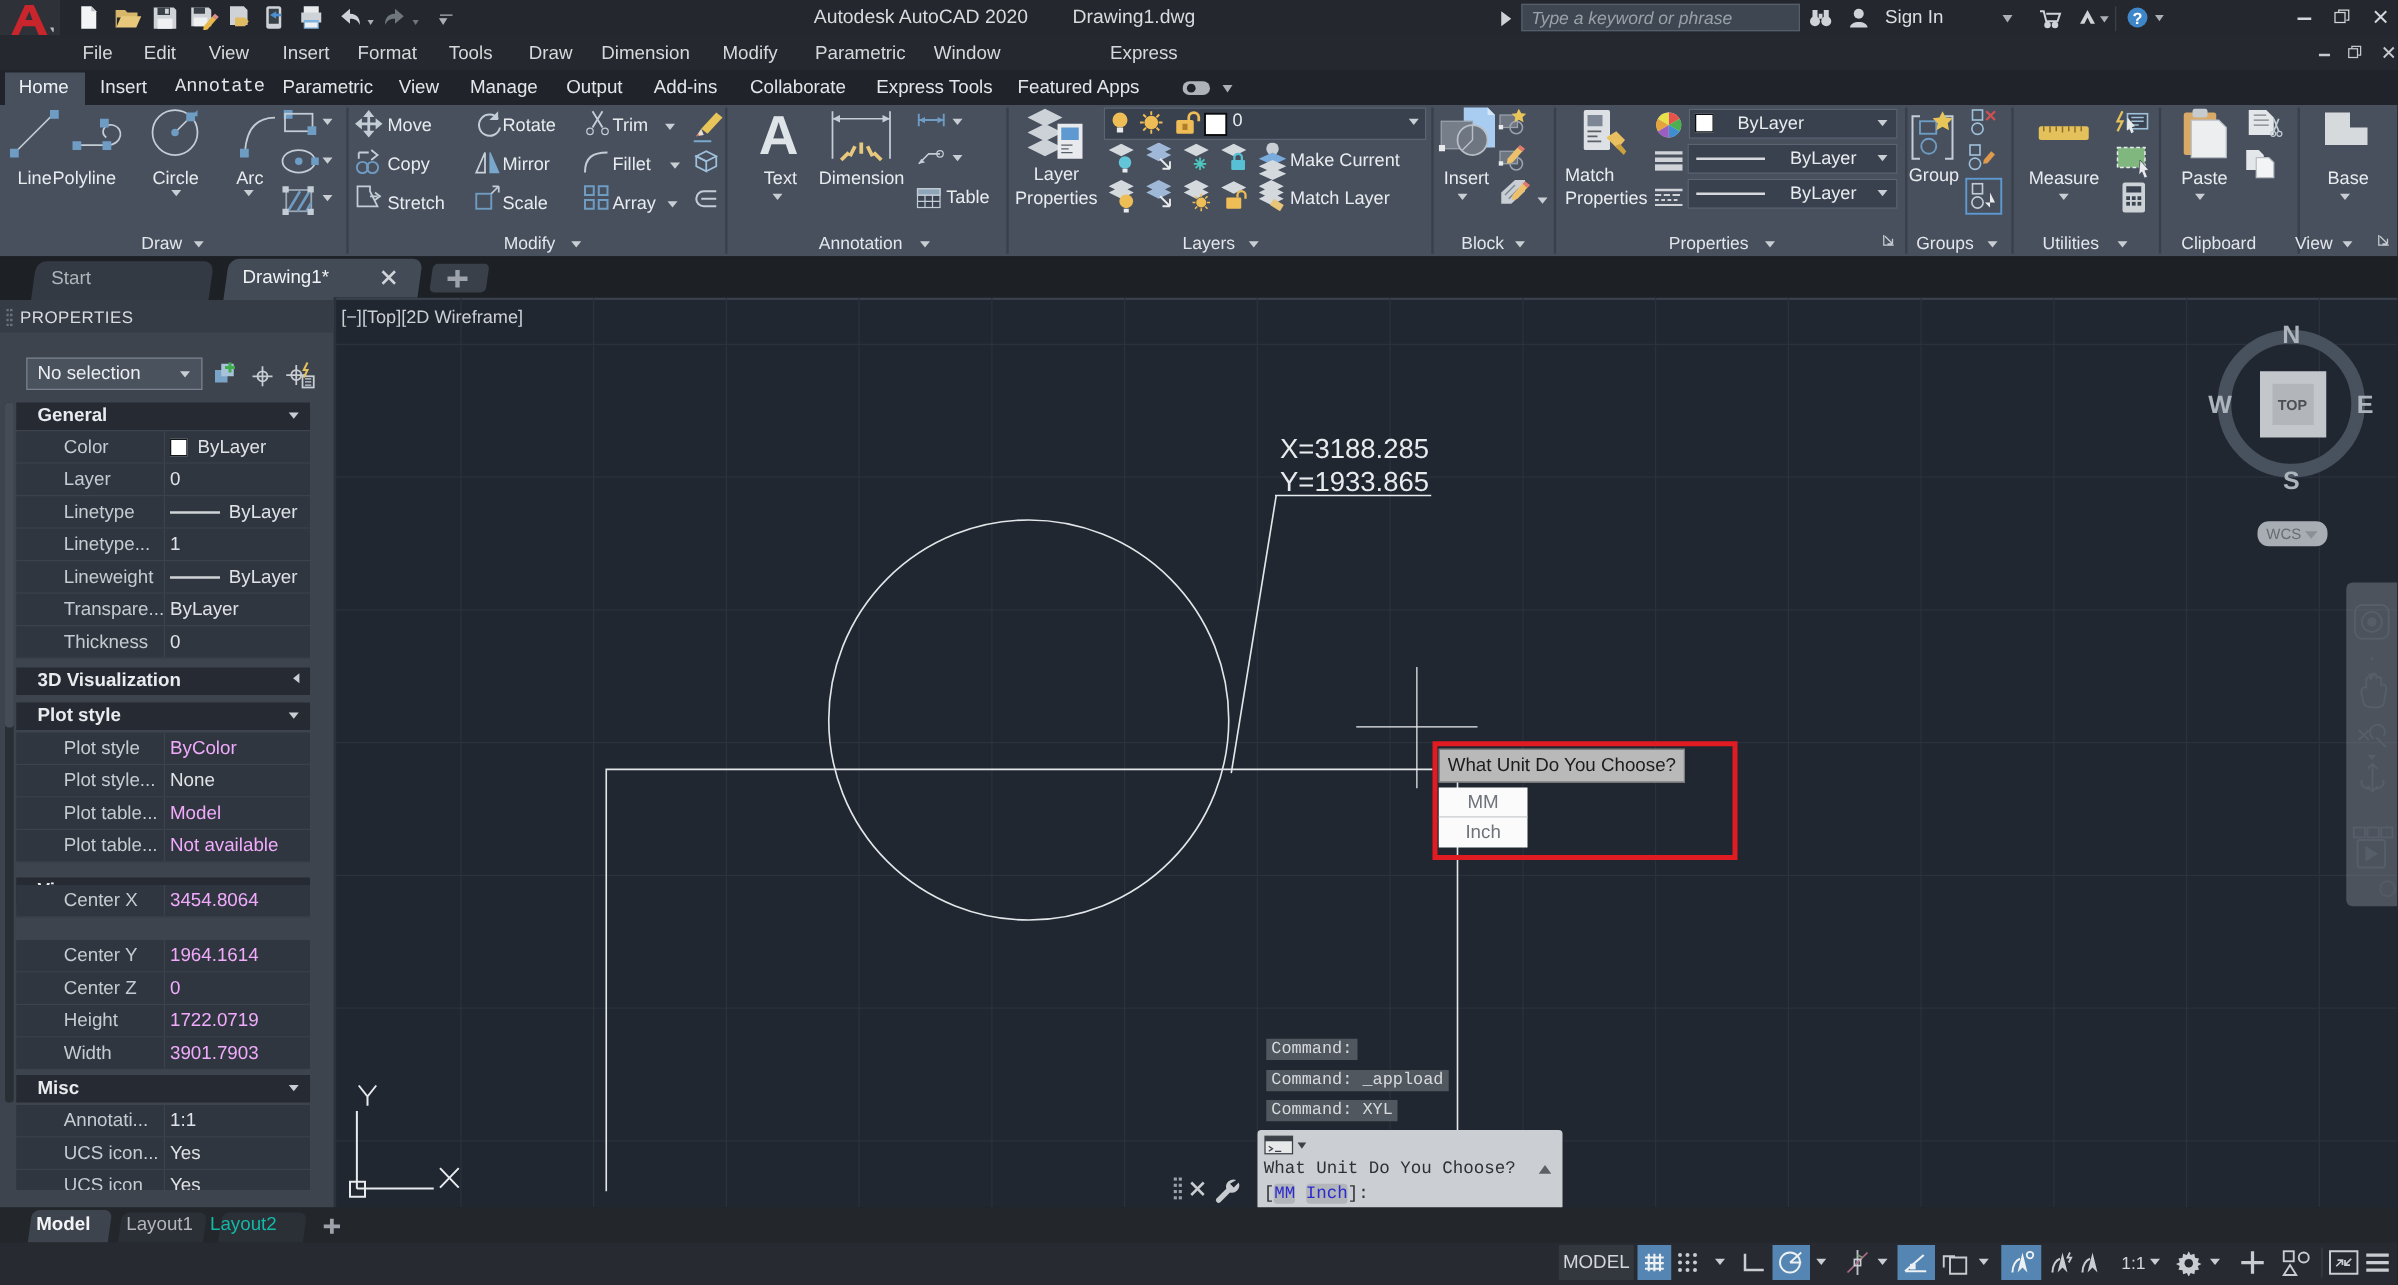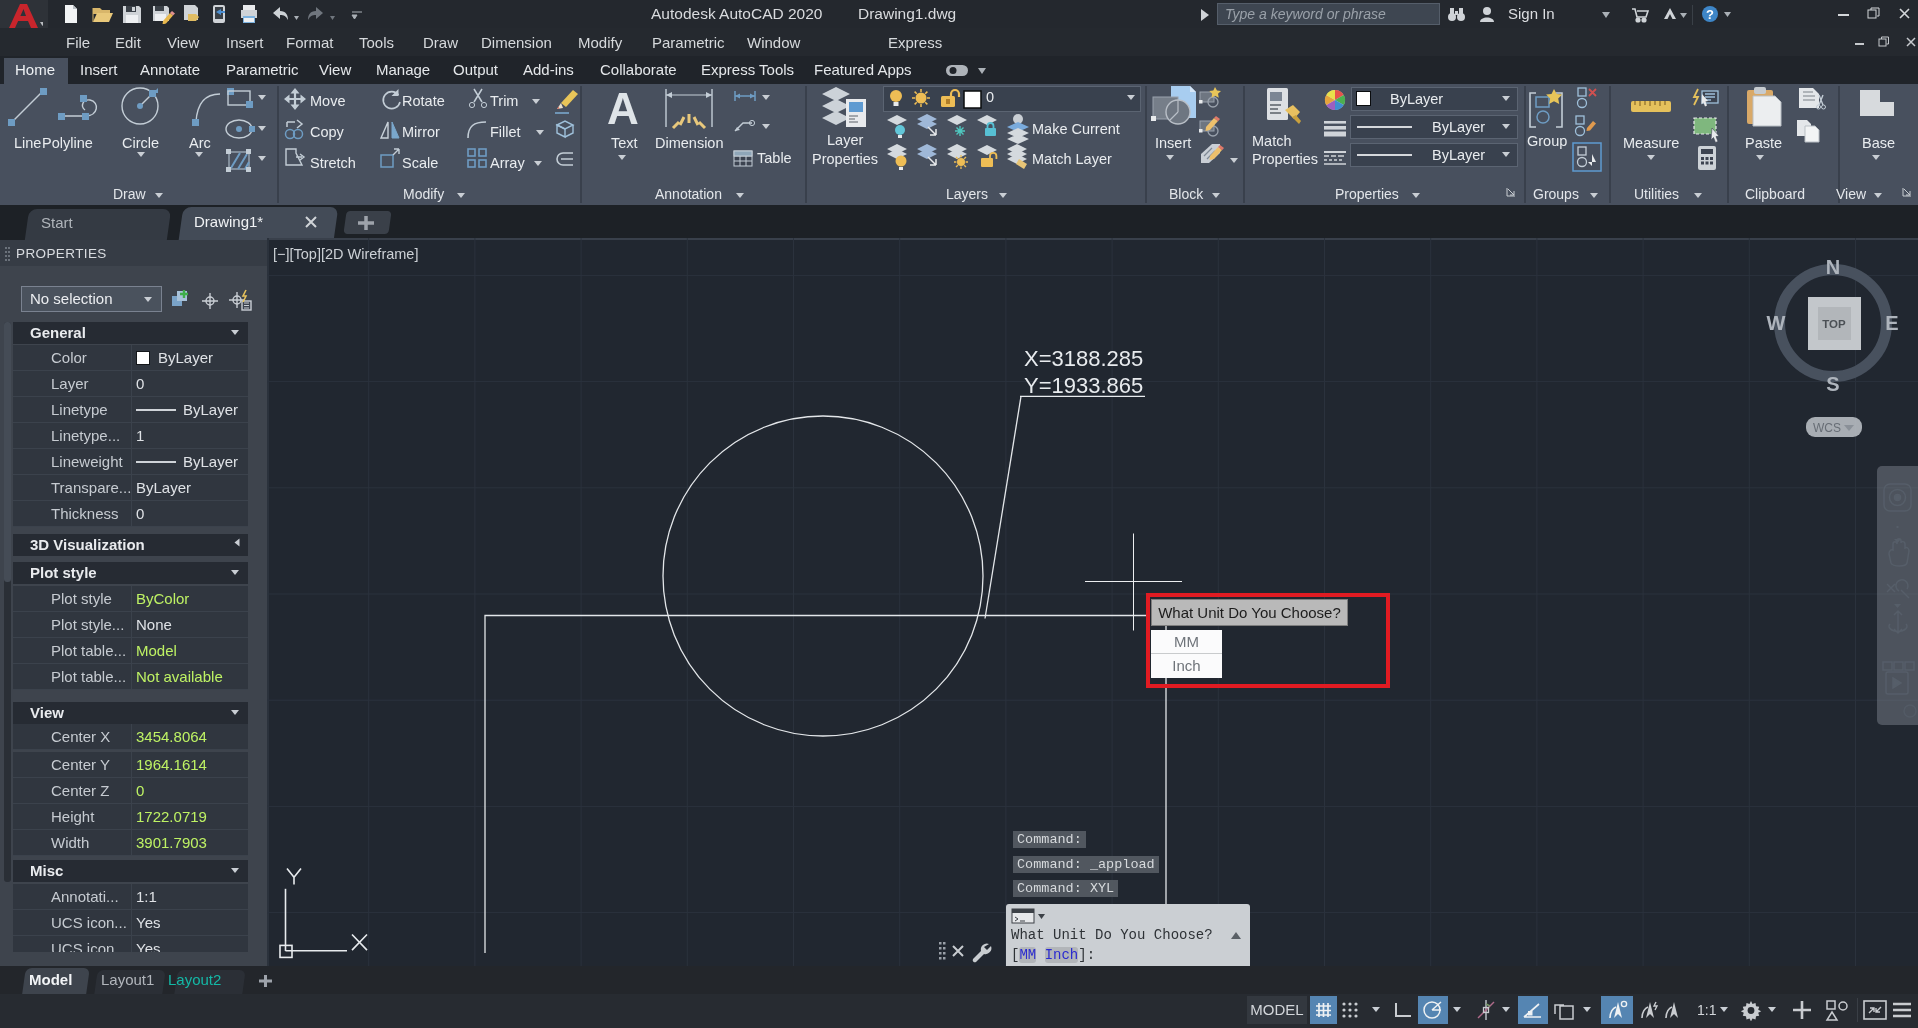--- a/index.html
+++ b/index.html
@@ -6,21 +6,21 @@
   html,body { width:1918px; height:1028px; overflow:hidden; background:#21262f;
     font-family:"Liberation Sans", sans-serif; }
   .abs { position:absolute; }
   #stage { position:relative; width:1820px; height:1028px; }
   .mono { font-family:"Liberation Mono", monospace; }
   .tri { width:0;height:0;border-left:4.5px solid transparent;border-right:4.5px solid transparent;border-top:5.5px solid #c9ced4; }
   .trow { position:absolute; left:13px; width:235px; height:26px; background:#30363f; border-bottom:1px solid #3b424c; }
   .trow::after { content:""; position:absolute; left:118px; top:0; width:1px; height:100%; background:#3b424c; }
   .tlabel { position:absolute; left:38px; top:4px; color:#c6cbd1; font-size:15px; }
   .tvalue { position:absolute; left:123px; top:4px; color:#dfe2e6; font-size:15px; }
-  .tvalue2 { position:absolute; left:123px; top:4px; color:#bef264; font-size:15px; }
+  .tvalue2 { position:absolute; left:123px; top:4px; color:#f0abfc; font-size:15px; }
   .phead { position:absolute; left:13px; width:235px; height:22px; background:#262b33; color:#e9ebee; font-weight:bold; font-size:15px; }
   .phead span { position:absolute; left:17px; top:2px; }
 </style>
 </head>
 <body>
 <div id="stage">
 
   <div class="abs" id="titlebar" style="left:0;top:0;width:1918px;height:28px;background:#24282e;">
 
     <div class="abs" style="left:0;top:0;width:48px;height:56px;background:#2e3238;"></div>
@@ -162,21 +162,21 @@
           <path d="M26.5 4 v-2 h7 v7 h-2"></path>
         </g>
       <path d="M52 3 l8 8 M60 3 l-8 8" stroke="#c6c9cd" stroke-width="1.5"></path>
     </svg>
   </div>
 
   <div class="abs" id="tabbar" style="left:0;top:56px;width:1918px;height:28px;background:#20242a;color:#e4e7ea;font-size:15px;">
     <div class="abs" style="left:4px;top:2px;width:64px;height:26px;background:#48505e;"></div>
     <span class="abs" style="left:15px;top:5px;color:#eef1f4;">Home</span>
     <span class="abs" style="left:80px;top:5px;">Insert</span>
-    <span class="abs" style="left:140px;top:5px;">Annotate</span>
+    <span class="abs" style="left:140px;top:5px;font-family:Liberation Mono, monospace;">Annotate</span>
     <span class="abs" style="left:226px;top:5px;">Parametric</span>
     <span class="abs" style="left:319px;top:5px;">View</span>
     <span class="abs" style="left:376px;top:5px;text-align:right;">Manage</span>
     <span class="abs" style="left:453px;top:5px;">Output</span>
     <span class="abs" style="left:523px;top:5px;">Add-ins</span>
     <span class="abs" style="left:600px;top:5px;">Collaborate</span>
     <span class="abs" style="left:701px;top:5px;">Express Tools</span>
     <span class="abs" style="left:814px;top:5px;">Featured Apps</span>
     <svg class="abs" style="left:946px;top:8px" width="46" height="14" viewBox="0 0 46 14">
       <rect x="0" y="1" width="22" height="11" rx="5.5" fill="#aeb3b9"></rect>
@@ -868,21 +868,21 @@
       </div>
     <div class="trow" style="top:424px;">
         <span class="tlabel">Plot table...</span>
         <span class="tvalue2">Not available</span>
       </div>
 
     <div class="phead" style="top:462px;">
         <span>View</span>
         <div class="abs tri" style="left:218px;top:8px;"></div>
       </div>
-    <div class="trow" style="top:468px;margin-top:16px;">
+    <div class="trow" style="top:468px;">
         <span class="tlabel">Center X</span>
         <span class="tvalue2">3454.8064</span>
       </div>
     <div class="trow" style="top:512px;">
         <span class="tlabel">Center Y</span>
         <span class="tvalue2">1964.1614</span>
       </div>
     <div class="trow" style="top:538px;">
         <span class="tlabel">Center Z</span>
         <span class="tvalue2">0</span>

